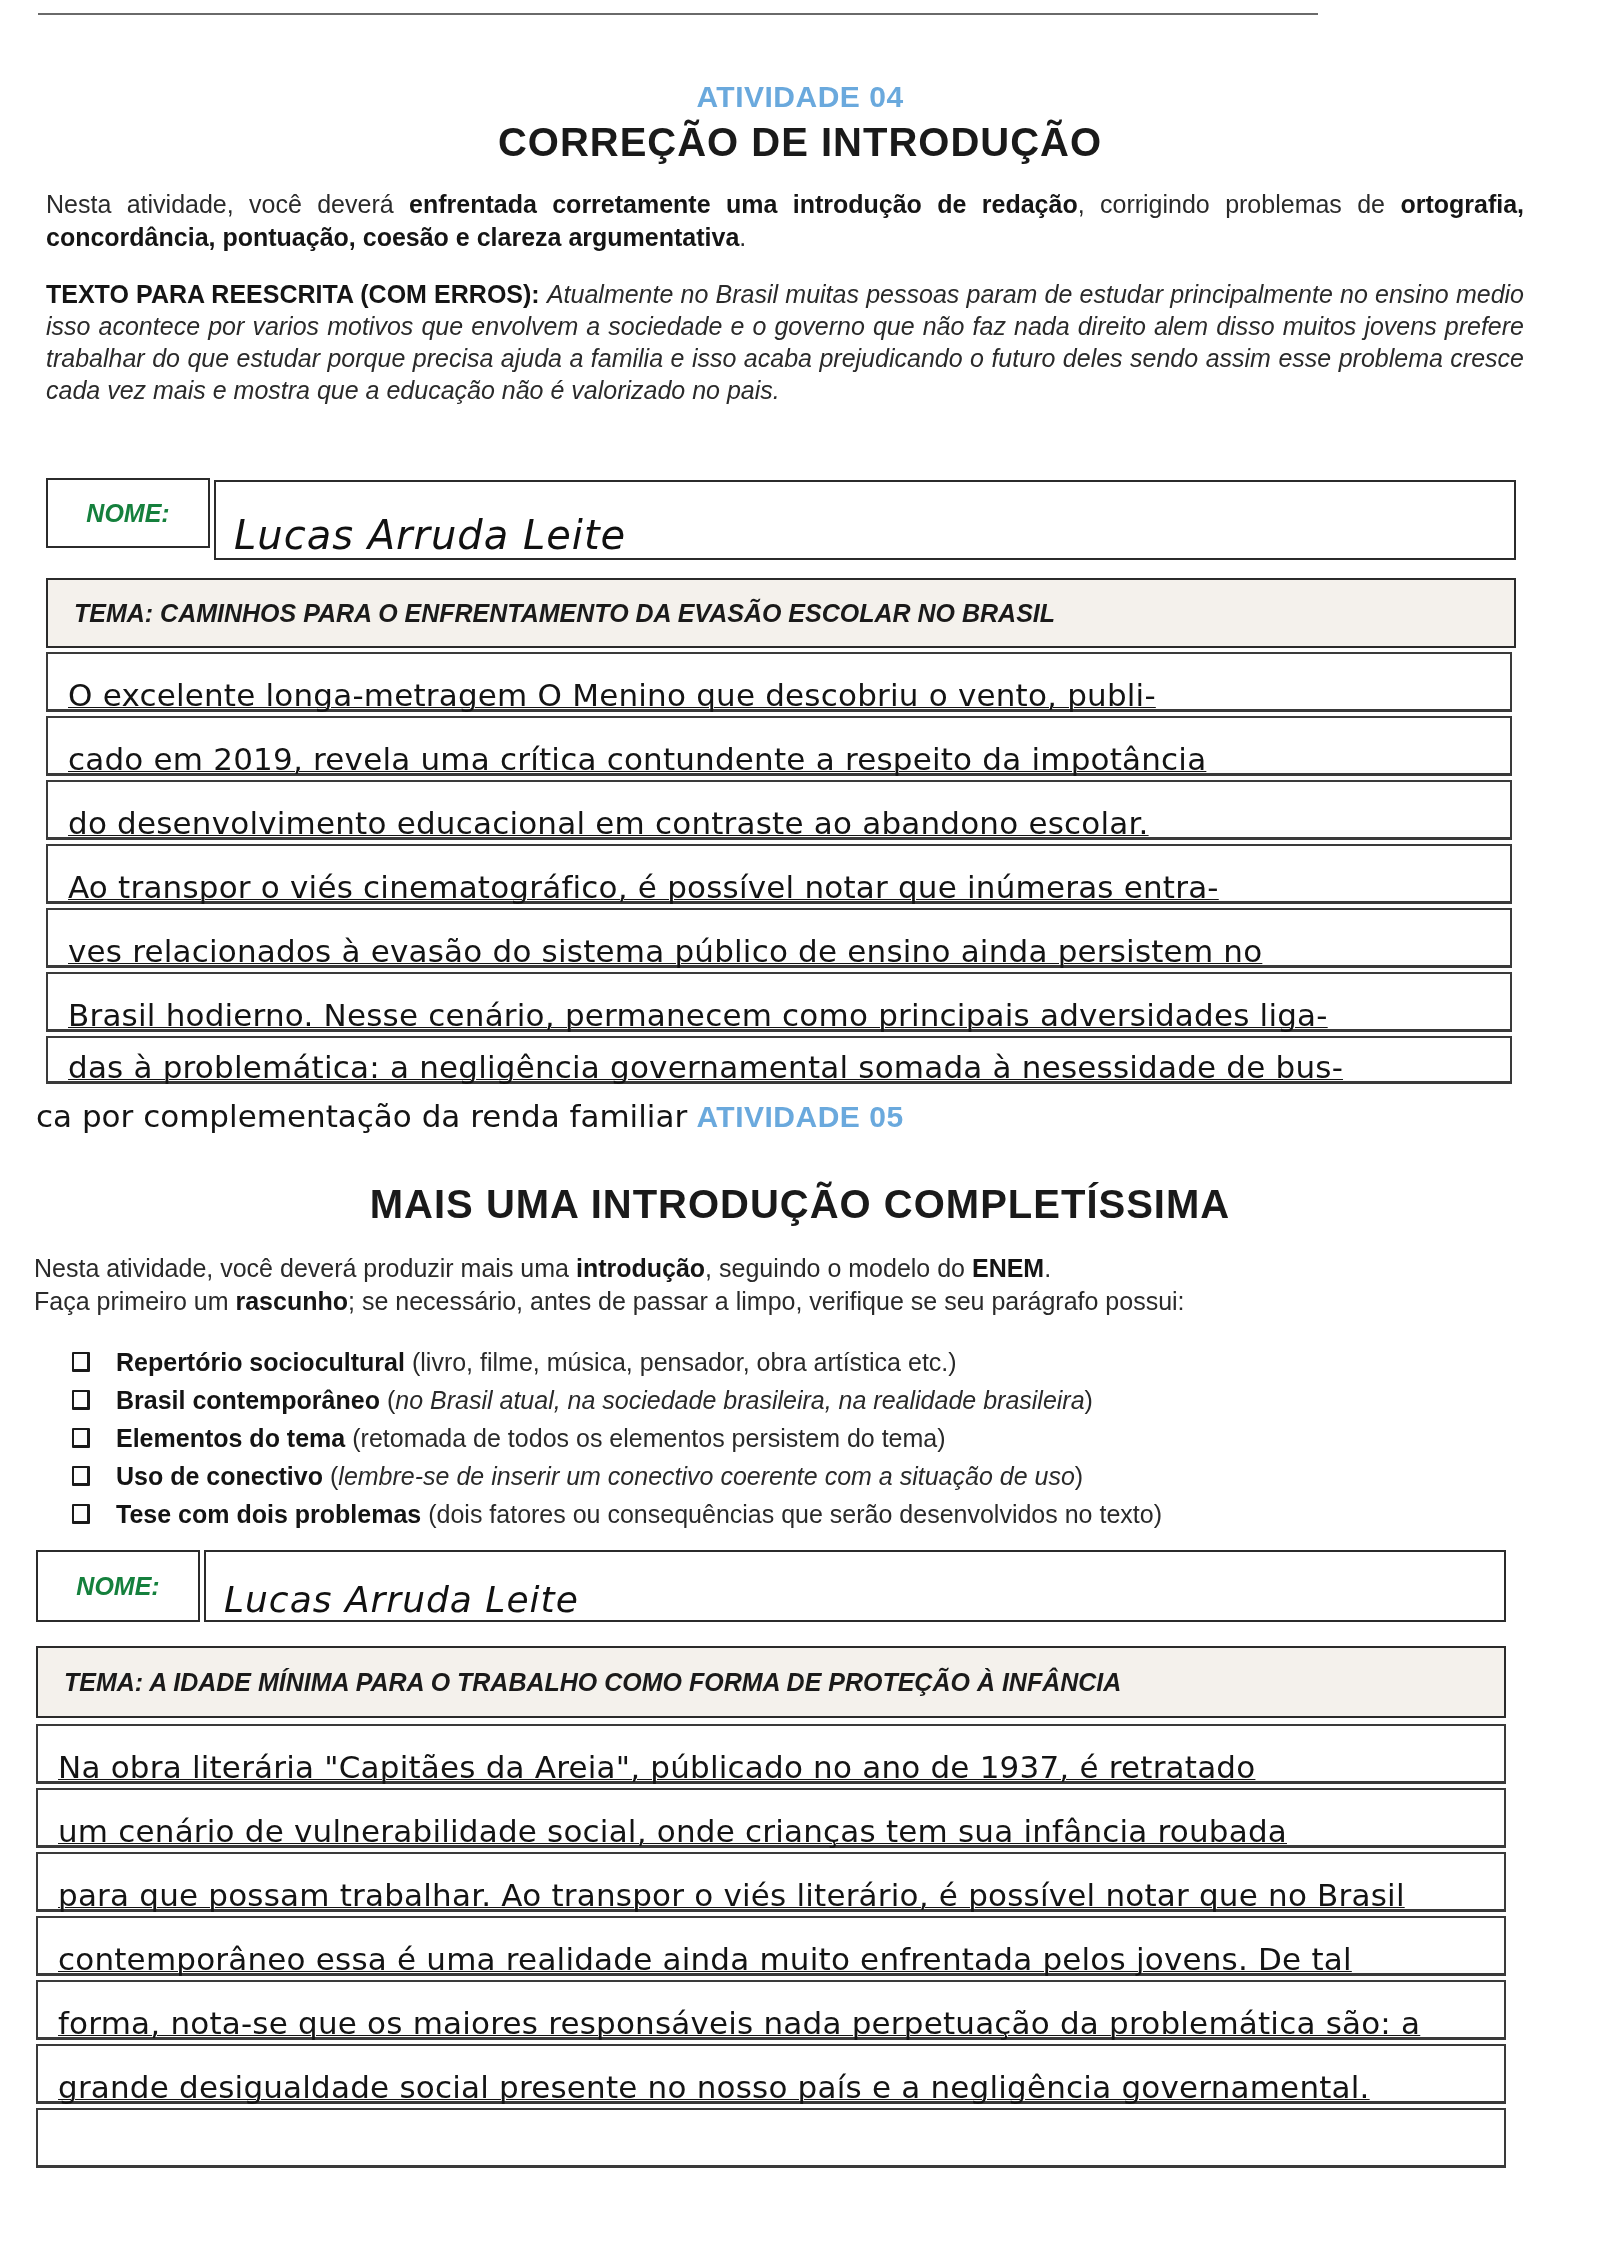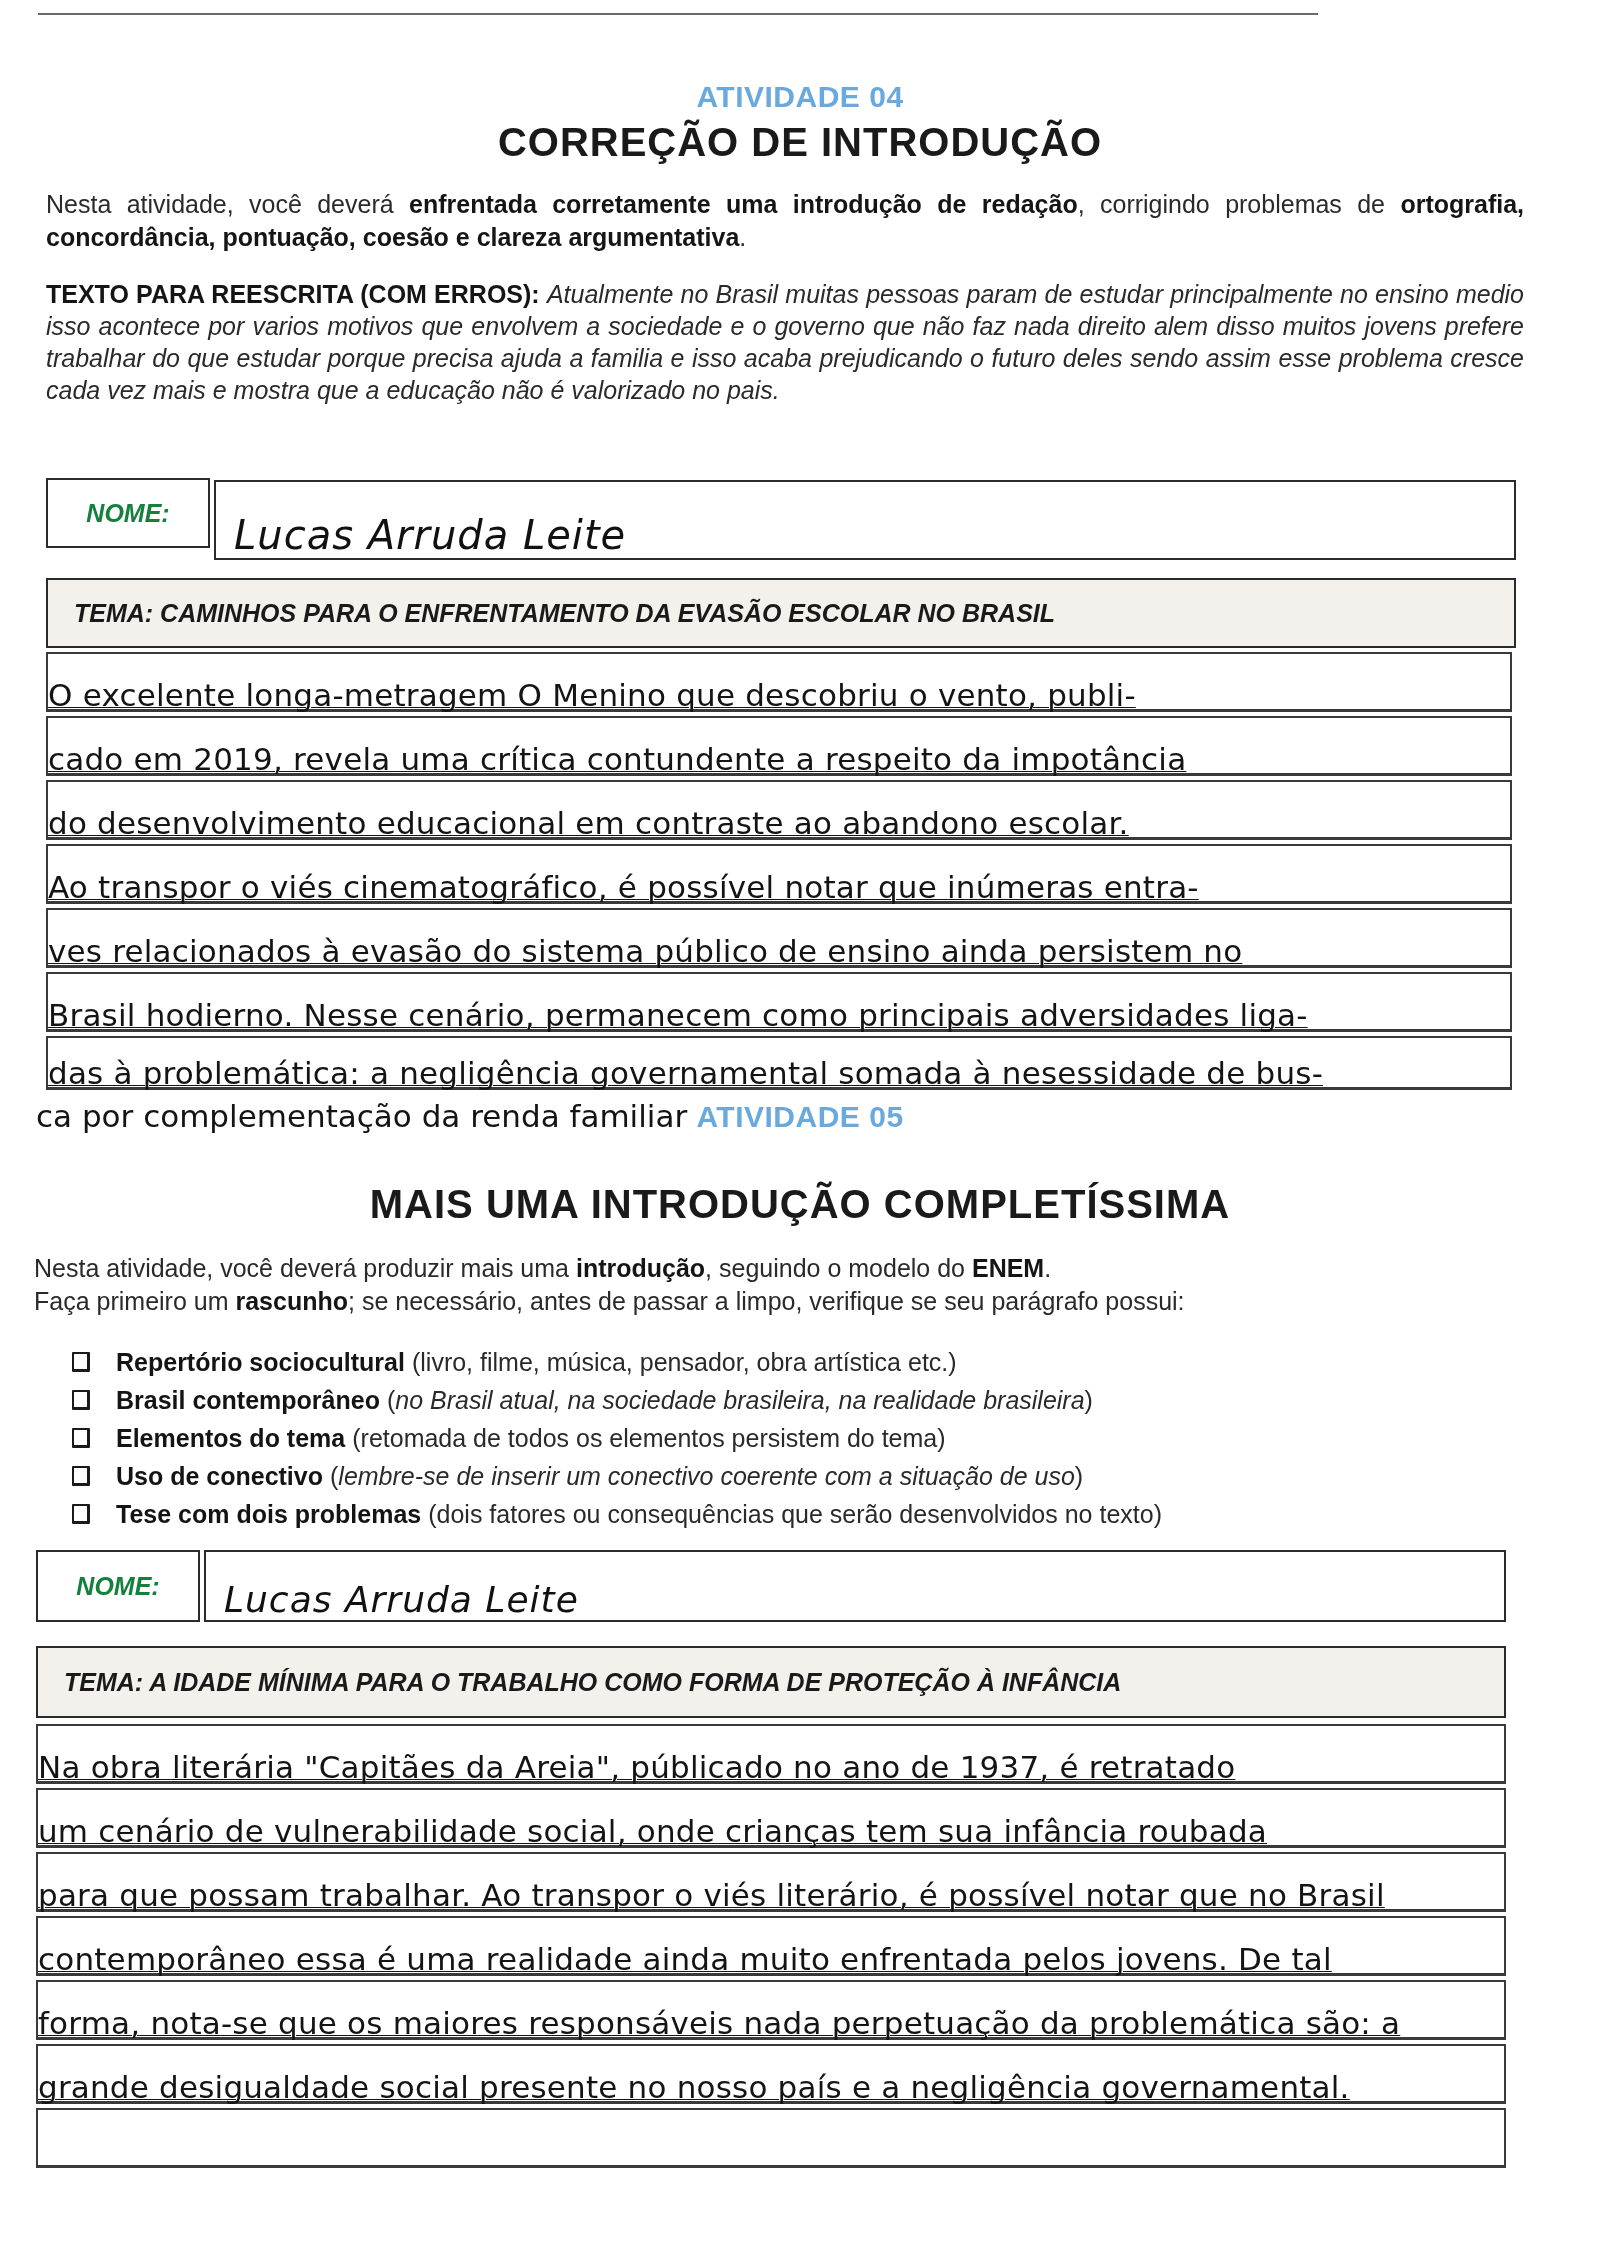--- a/index.html
+++ b/index.html
@@ -109,21 +109,21 @@
     .hline {
       position: absolute;
       left: 0;
       border: 2px solid #3a3a3a;
       border-bottom-width: 3px;
       box-sizing: border-box;
       background: #fff;
     }
     .hand {
       position: absolute;
-      left: 0;
+      left: 20px;
       bottom: -4px;
       white-space: nowrap;
       font-family: "DejaVu Sans", sans-serif;
       font-size: 31px;
       color: #141414;
       letter-spacing: 0.2px;
       text-decoration: underline;
       text-decoration-thickness: 1px;
     }
     .overflow-line {
@@ -206,21 +206,21 @@
       </div>
       <div class="hline" style="top: 192px; width: 100%; height: 60px;">
         <span class="hand">Ao transpor o viés cinematográfico, é possível notar que inúmeras entra-</span>
       </div>
       <div class="hline" style="top: 256px; width: 100%; height: 60px;">
         <span class="hand">ves relacionados à evasão do sistema público de ensino ainda persistem no</span>
       </div>
       <div class="hline" style="top: 320px; width: 100%; height: 60px;">
         <span class="hand">Brasil hodierno. Nesse cenário, permanecem como principais adversidades liga-</span>
       </div>
-      <div class="hline" style="top: 384px; width: 100%; height: 54px;">
+      <div class="hline" style="top: 384px; width: 100%; height: 48px;">
         <span class="hand">das à problemática: a negligência governamental somada à nesessidade de bus-</span>
       </div>
     </div>
   <div class="overflow-line" style="left:36px; top:1098px;">ca por complementação da renda familiar</div>
 
   <div class="act-label" style="top:1100px; color:#6aa9dd;">ATIVIDADE 05</div>
   <div class="act-title" style="top:1182px;">MAIS UMA INTRODUÇÃO COMPLETÍSSIMA</div>
 
   <div class="para" style="left:34px; top:1252px; width:1500px;">
     <div>

